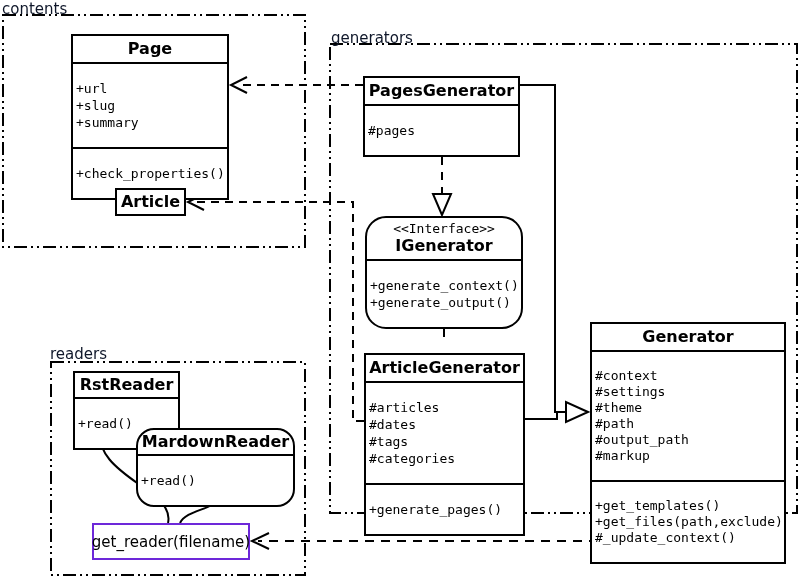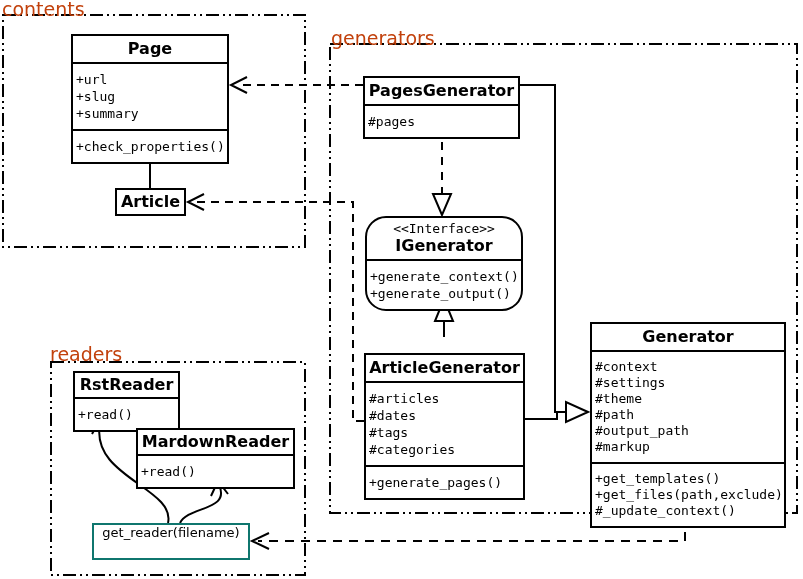--- a/index.html
+++ b/index.html
@@ -1,29 +1,29 @@
 <!DOCTYPE html>
 <html><head>
 <meta charset="utf-8">
 <style>
   html,body{margin:0;padding:0;background:#ffffff;}
   .stage{position:relative;width:803px;height:579px;background:#ffffff;color:#000;
          font-family:"DejaVu Sans",sans-serif;overflow:hidden;}
   .stage svg{position:absolute;left:0;top:0;}
-  .pkg-label{position:absolute;font-size:19px;line-height:16px;color:#c2410c;}
+  .pkg-label{position:absolute;font-size:15px;line-height:16px;color:#0f172a;}
   .cls{position:absolute;box-sizing:border-box;background:#ffffff;border:2px solid #000;}
   .cls .t{font-weight:bold;font-size:16px;line-height:20px;text-align:center;padding:3px 2px;}
   .cls .stereo{font-weight:normal;font-family:"DejaVu Sans Mono",monospace;font-size:13px;line-height:15px;}
   .cls .name-line{line-height:20px;}
   .cls .sec{border-top:2px solid #000;font-family:"DejaVu Sans Mono",monospace;
-            font-size:13px;padding:7px 3px;}
+            font-size:13px;padding:16px 3px;}
   .cls .sec div{line-height:17px;white-space:pre;}
   .cls .sec.lh16 div{line-height:16px;}
-  .plainbox{position:absolute;box-sizing:border-box;background:#ffffff;border:2px solid #0f766e;
-            display:flex;justify-content:center;font-size:13px;}
+  .plainbox{position:absolute;box-sizing:border-box;background:#ffffff;border:2px solid #6d28d9;
+            display:flex;align-items:center;justify-content:center;font-size:15px;}
 </style>
 </head>
 <body>
 
 <div class="stage">
 
   <svg width="803" height="579" viewBox="0 0 803 579">
 
     <rect x="3" y="15" width="302" height="232" fill="none" stroke="#000" stroke-width="2" stroke-dasharray="13 4 2 4 2 4"></rect>
     <rect x="330" y="44" width="467" height="469" fill="none" stroke="#000" stroke-width="2" stroke-dasharray="13 4 2 4 2 4"></rect>
@@ -127,21 +127,21 @@
     </div>
   </div>
 
   <div class="cls" style="left:73px;top:371px;width:107px;">
     <div class="t" style="padding:2px;">RstReader</div>
     <div class="sec">
       <div>+read()</div>
     </div>
   </div>
 
-  <div class="cls" style="left:136px;top:428px;width:159px;">
+  <div class="cls" style="left:136px;top:428px;width:159px;border-radius:18px;">
     <div class="t" style="padding:2px;">MardownReader</div>
     <div class="sec">
       <div>+read()</div>
     </div>
   </div>
 
   <div class="plainbox" style="left:92px;top:523px;width:158px;height:37px;">
     <span>get_reader(filename)</span>
   </div>
 

